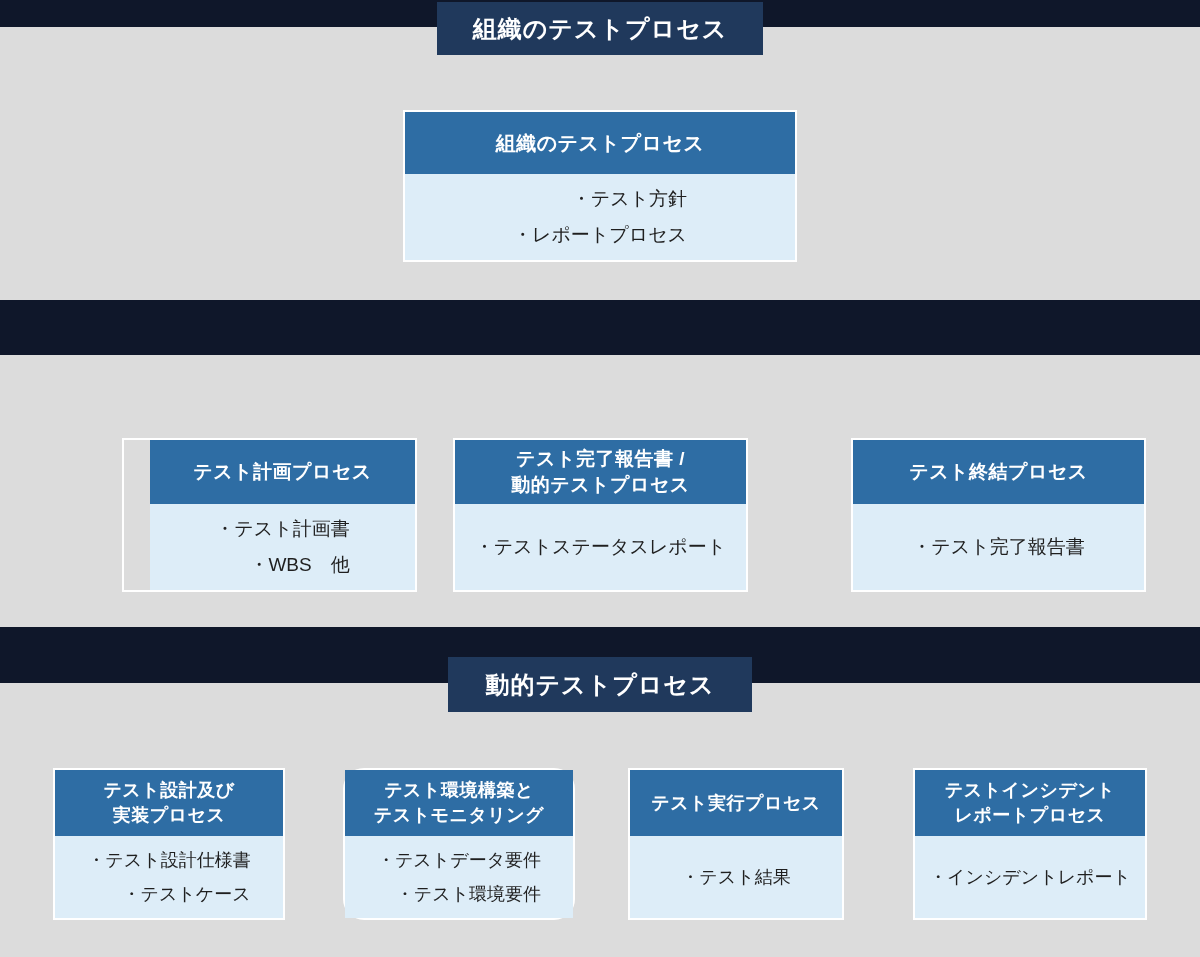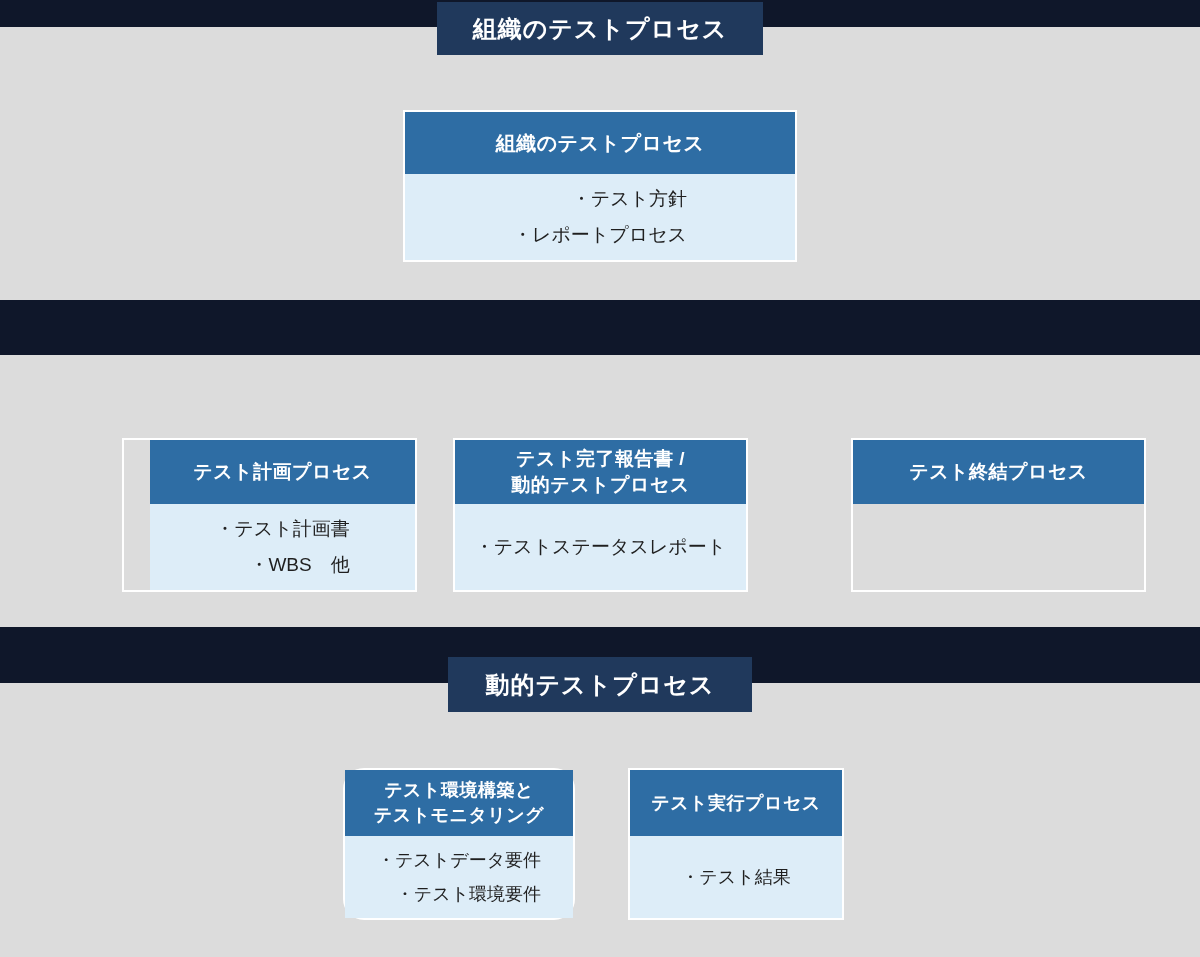--- a/index.html
+++ b/index.html
@@ -140,22 +140,39 @@
       <div class="items">
         <div class="item">・テストステータスレポート</div>
       </div>
     </div>
   </div>
 
   <div class="card card-s2 card-s2c">
     <div class="card-header">
       <span>テスト終結プロセス</span>
     </div>
-  </div>
-
+    <div class="card-body">
+      <div class="items">
+        <div class="item">・テスト完了報告書</div>
+      </div>
+    </div>
+  </div>
+
+  <div class="card card-s3 card-s3a">
+    <div class="card-header">
+      <span>テスト設計及び</span>
+      <span>実装プロセス</span>
+    </div>
+    <div class="card-body">
+      <div class="items">
+        <div class="item">・テスト設計仕様書</div>
+        <div class="item">・テストケース</div>
+      </div>
+    </div>
+  </div>
 
   <div class="card card-s3 card-s3b">
     <div class="card-header">
       <span>テスト環境構築と</span>
       <span>テストモニタリング</span>
     </div>
     <div class="card-body">
       <div class="items">
         <div class="item">・テストデータ要件</div>
         <div class="item">・テスト環境要件</div>
@@ -167,14 +184,25 @@
     <div class="card-header">
       <span>テスト実行プロセス</span>
     </div>
     <div class="card-body">
       <div class="items">
         <div class="item">・テスト結果</div>
       </div>
     </div>
   </div>
 
+  <div class="card card-s3 card-s3d">
+    <div class="card-header">
+      <span>テストインシデント</span>
+      <span>レポートプロセス</span>
+    </div>
+    <div class="card-body">
+      <div class="items">
+        <div class="item">・インシデントレポート</div>
+      </div>
+    </div>
+  </div>
 
 </div>
 
 </body></html>

